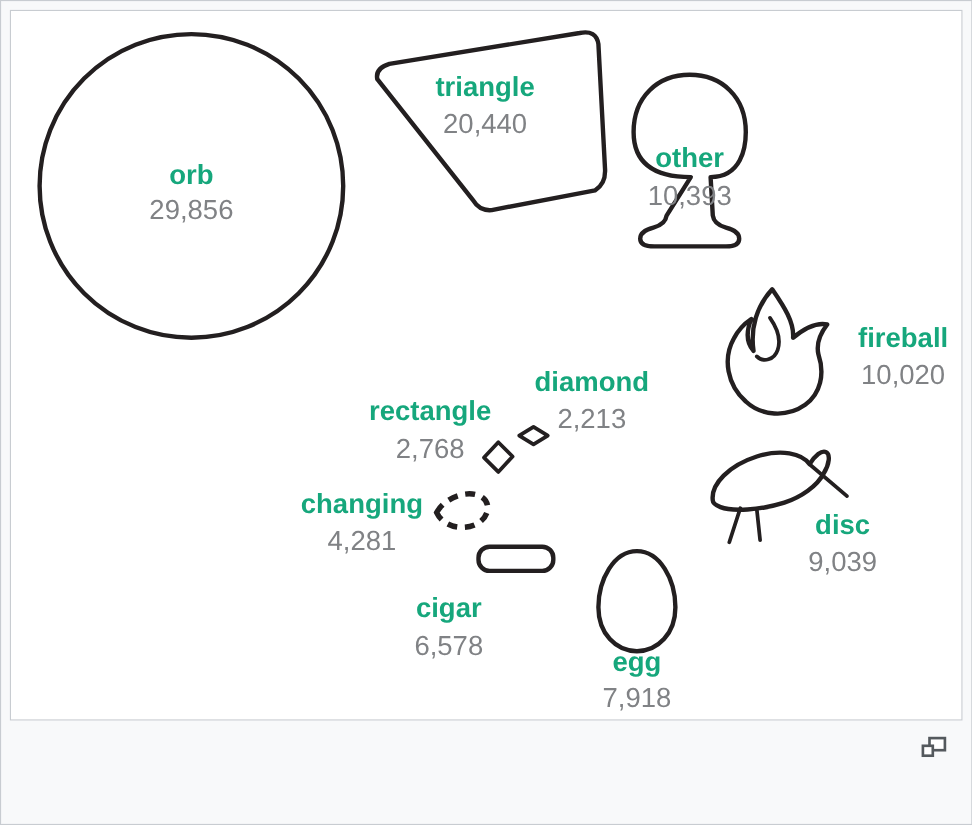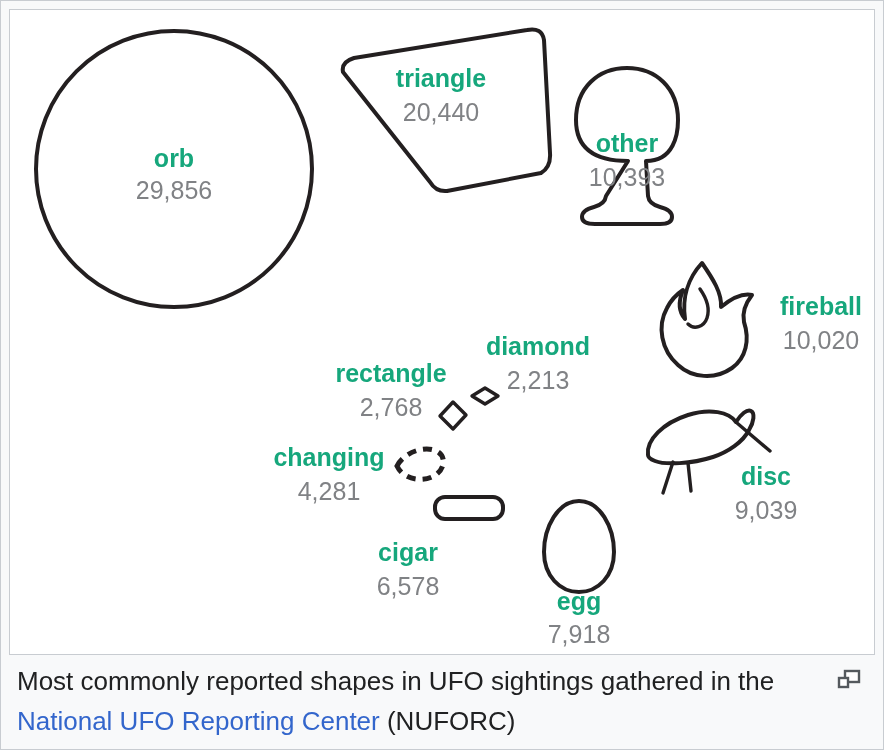--- a/index.html
+++ b/index.html
@@ -214,21 +214,20 @@
       <g>
         <path class="shape-stroke thin" d="M 462 386 L 475 378 L 488 386 L 475 394 Z"></path>
         <text class="lbl-name" x="528" y="345" text-anchor="middle">diamond</text>
         <text class="lbl-value" x="528" y="379" text-anchor="middle">2,213</text>
       </g>
 
     </svg>
   </div>
 
   <div id="caption-area">
-    <div id="caption-text"><span>Most commonly reported shapes in UFO sightings gathered in the </span><a class="caption-link" href="#">National UFO Reporting Center</a><span> (NUFORC)</span></div>
 
     <div id="enlarge-icon">
       <svg viewBox="0 0 24 22" width="24" height="22">
         <rect x="8" y="2" width="14" height="11" fill="#ffffff" stroke="#54595d" stroke-width="2.4"></rect>
         <rect x="2" y="9" width="9" height="9" fill="#ffffff" stroke="#54595d" stroke-width="2.4"></rect>
       </svg>
     </div>
   </div>
 
 </div>

